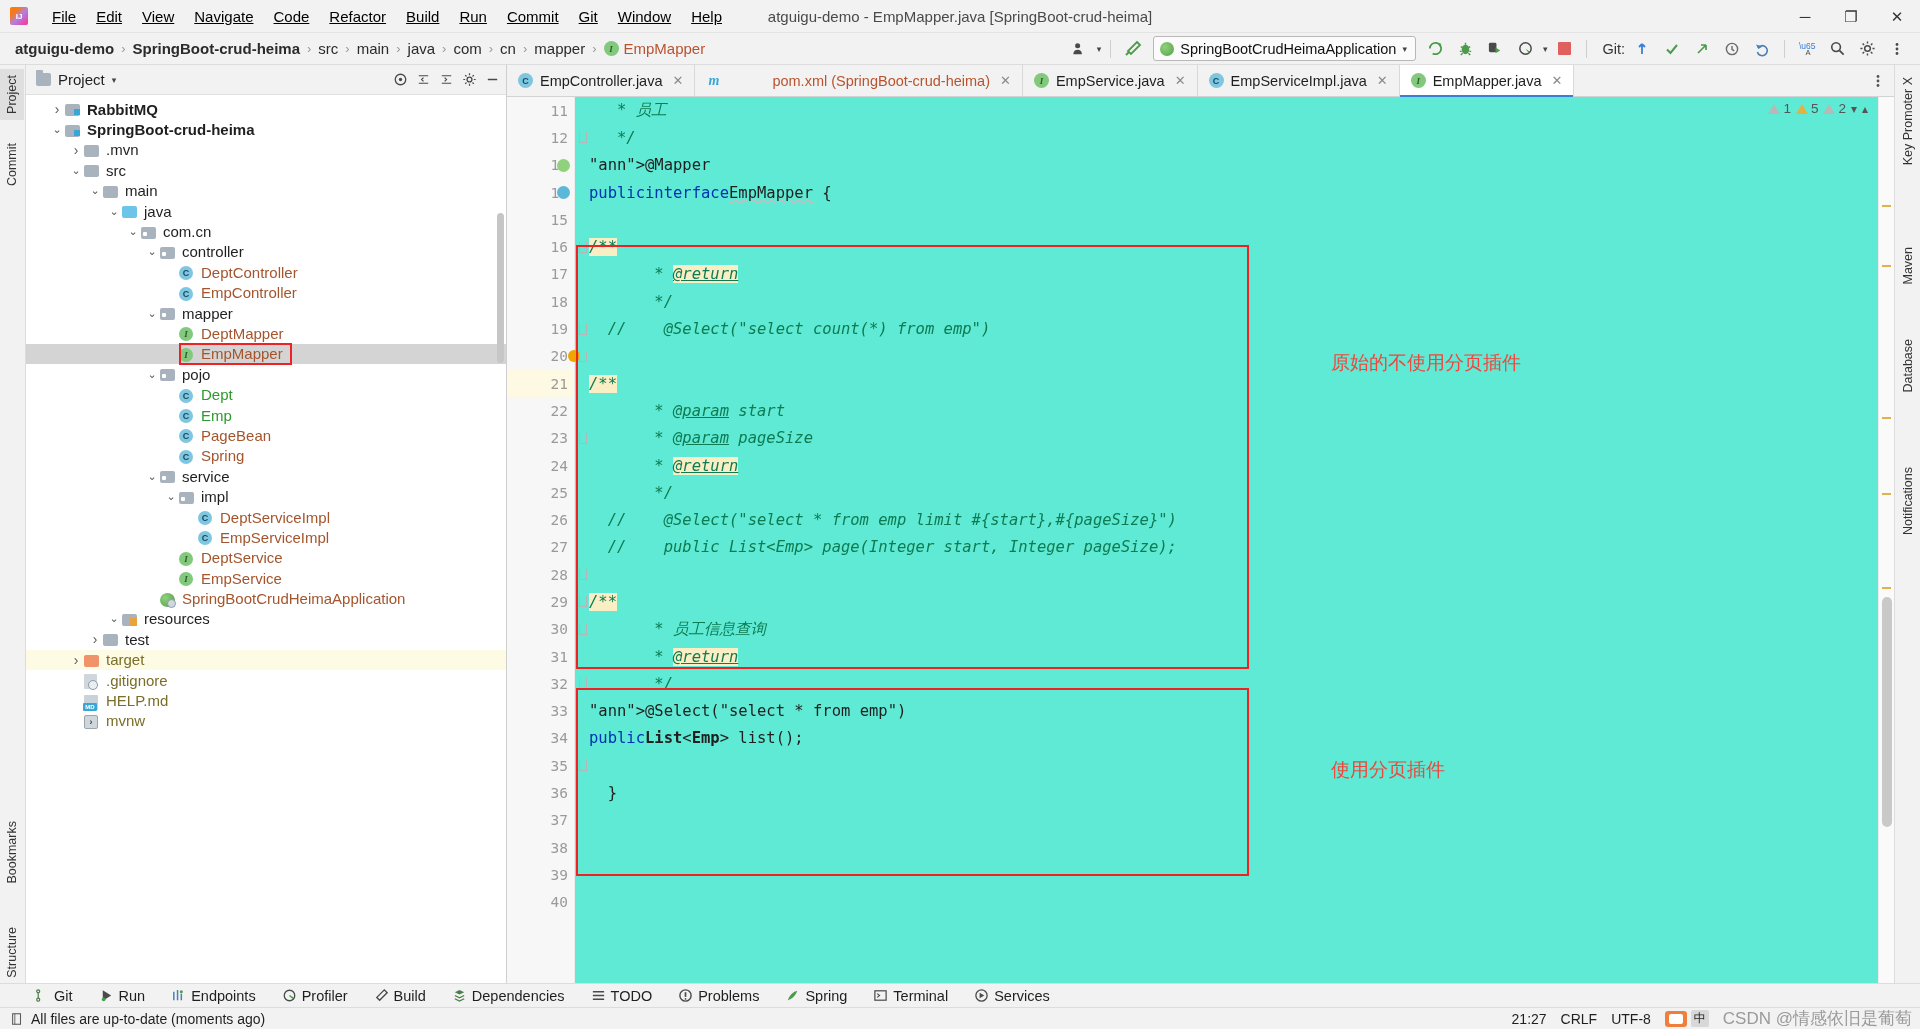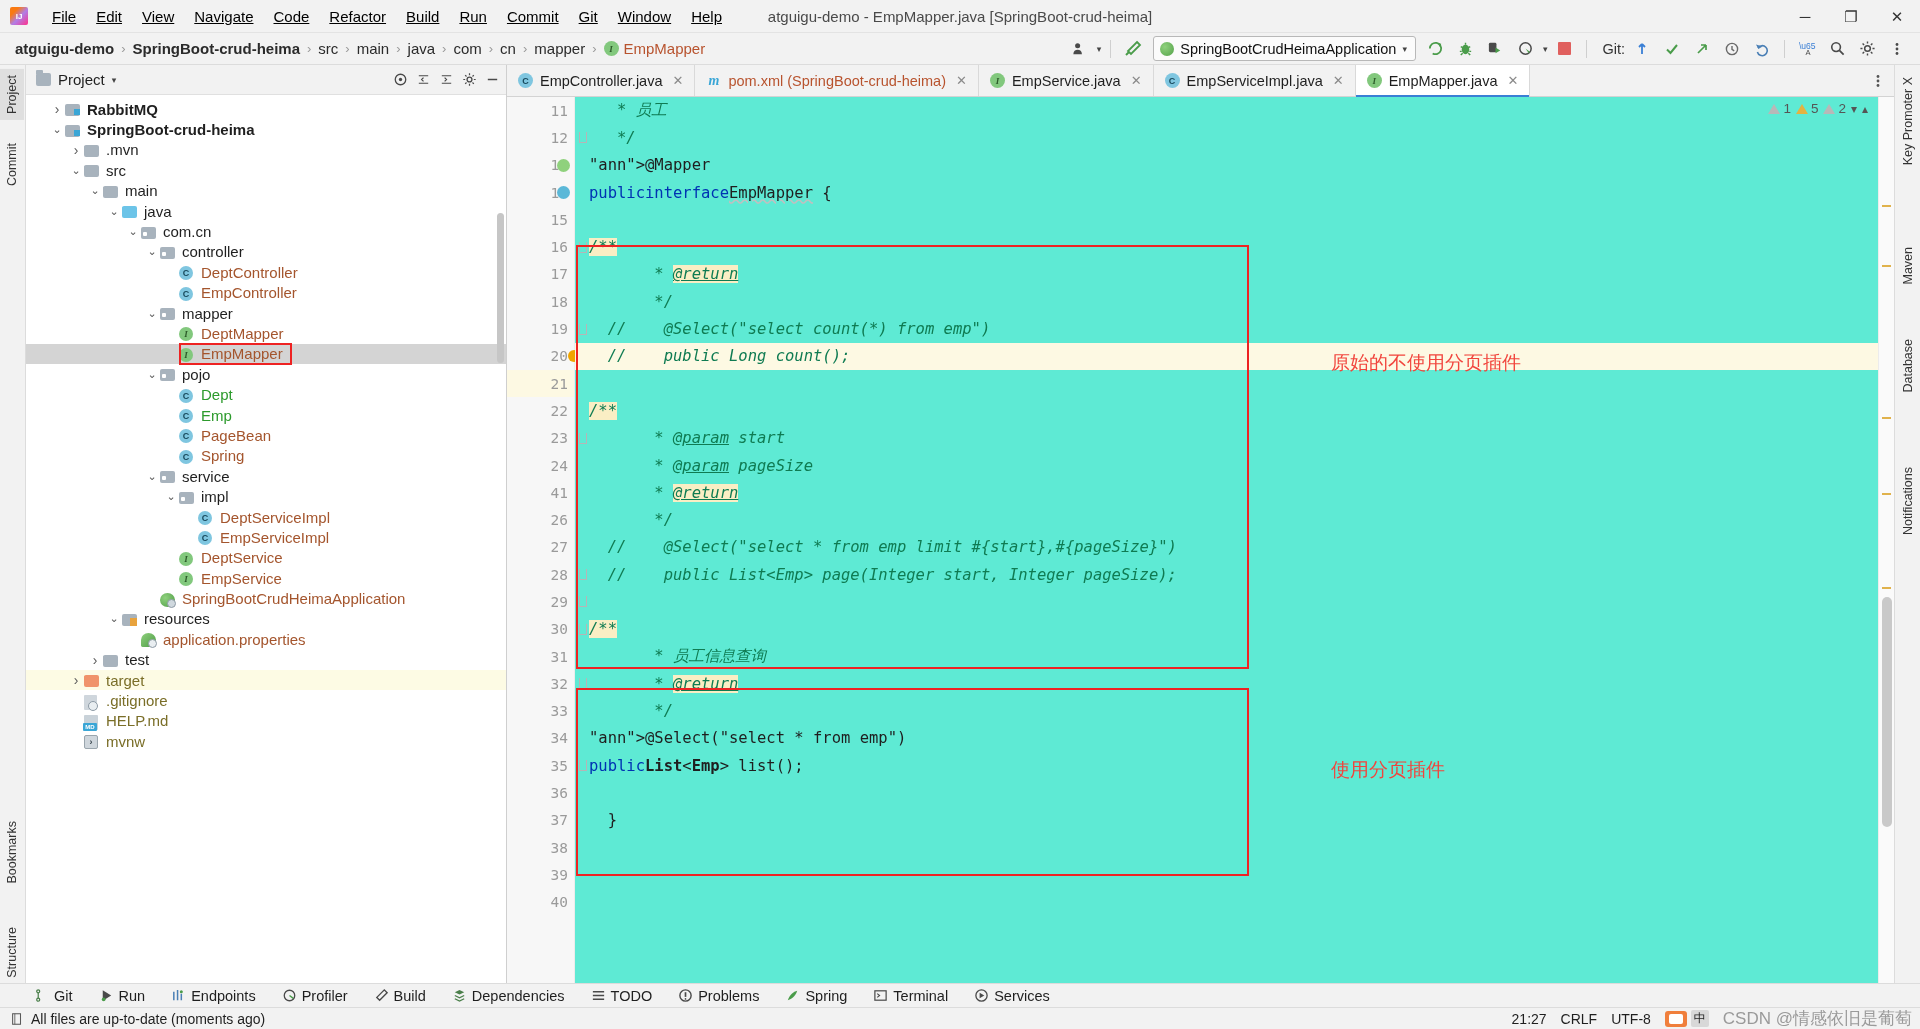--- a/index.html
+++ b/index.html
@@ -669,27 +669,20 @@
           </span>
           <span class="tlabel txt-orange">SpringBootCrudHeimaApplication</span>
         </div>
         <div class="row" style="padding-left: 82px;">
           <span class="arrow">⌄</span>
           <span class="tico">
             <span class="f-res" style="position: absolute; left: 0px; top: 1px;"></span>
           </span>
           <span class="tlabel txt-dark">resources</span>
         </div>
-        <div class="row" style="padding-left: 101px;">
-          <span class="arrow none"></span>
-          <span class="tico">
-            <span class="c-props" style="position: absolute; left: 0px; top: 1px;"></span>
-          </span>
-          <span class="tlabel txt-orange">application.properties</span>
-        </div>
         <div class="row" style="padding-left: 63px;">
           <span class="arrow" style="font-size: 14px;">›</span>
           <span class="tico">
             <span class="f-gray" style="position: absolute; left: 0px; top: 1px;"></span>
           </span>
           <span class="tlabel txt-dark">test</span>
         </div>
         <div class="row tgt" style="padding-left: 44px;">
           <span class="arrow" style="font-size: 14px;">›</span>
           <span class="tico">
@@ -724,21 +717,21 @@
 
   <div class="editor-area">
     <div class="tabsbar">
       <div class="etab">
         <span class="ico-class">C</span>
         <span>EmpController.java</span>
         <span class="x">✕</span>
       </div>
       <div class="etab">
         <span class="ico-maven">m</span>
-        <span style="color:#b8532e;">pom.xml (SpringBoot-crud-heima)</span>
+        <span style="color:#b8532e;margin-left:44px;">pom.xml (SpringBoot-crud-heima)</span>
         <span class="x">✕</span>
       </div>
       <div class="etab">
         <span class="ico-interface">I</span>
         <span>EmpService.java</span>
         <span class="x">✕</span>
       </div>
       <div class="etab">
         <span class="ico-class">C</span>
         <span>EmpServiceImpl.java</span>
@@ -784,21 +777,21 @@
           <div class="gline">15</div>
           <div class="gline" style="position: relative;">16<span style="position: absolute; right: -13px; width: 8px; height: 11px; border-right: 1px solid rgb(182, 182, 182); border-bottom: 1px solid rgb(182, 182, 182); border-left: 1px solid rgb(182, 182, 182); border-image: initial; border-top: none; color: rgb(153, 153, 153);"></span></div>
           <div class="gline">17</div>
           <div class="gline">18</div>
           <div class="gline" style="position: relative;">19<span style="position: absolute; right: -13px; width: 8px; height: 11px; border-right: 1px solid rgb(182, 182, 182); border-bottom: 1px solid rgb(182, 182, 182); border-left: 1px solid rgb(182, 182, 182); border-image: initial; border-top: none; color: rgb(153, 153, 153);"></span></div>
           <div class="gline" style="position: relative;">20<span style="position: absolute; right: -6px; width: 12px; height: 12px; border-radius: 50%; background: rgb(240, 165, 0);"></span><span style="position: absolute; right: -13px; width: 8px; height: 11px; border-right: 1px solid rgb(182, 182, 182); border-bottom: 1px solid rgb(182, 182, 182); border-left: 1px solid rgb(182, 182, 182); border-image: initial; border-top: none; color: rgb(153, 153, 153);"></span></div>
           <div class="gline" style="background: rgb(253, 249, 227);">21</div>
           <div class="gline">22</div>
           <div class="gline" style="position: relative;">23<span style="position: absolute; right: -13px; width: 8px; height: 11px; border-right: 1px solid rgb(182, 182, 182); border-bottom: 1px solid rgb(182, 182, 182); border-left: 1px solid rgb(182, 182, 182); border-image: initial; border-top: none; color: rgb(153, 153, 153);"></span></div>
           <div class="gline">24</div>
-          <div class="gline">41</div>
+          <div class="gline">25</div>
           <div class="gline">26</div>
           <div class="gline">27</div>
           <div class="gline" style="position: relative;">28<span style="position: absolute; right: -13px; width: 8px; height: 11px; border-right: 1px solid rgb(182, 182, 182); border-bottom: 1px solid rgb(182, 182, 182); border-left: 1px solid rgb(182, 182, 182); border-image: initial; border-top: none; color: rgb(153, 153, 153);"></span></div>
           <div class="gline" style="position: relative;">29<span style="position: absolute; right: -13px; width: 8px; height: 11px; border-right: 1px solid rgb(182, 182, 182); border-bottom: 1px solid rgb(182, 182, 182); border-left: 1px solid rgb(182, 182, 182); border-image: initial; border-top: none; color: rgb(153, 153, 153);"></span></div>
           <div class="gline" style="position: relative;">30<span style="position: absolute; right: -13px; width: 8px; height: 11px; border-right: 1px solid rgb(182, 182, 182); border-bottom: 1px solid rgb(182, 182, 182); border-left: 1px solid rgb(182, 182, 182); border-image: initial; border-top: none; color: rgb(153, 153, 153);"></span></div>
           <div class="gline">31</div>
           <div class="gline" style="position: relative;">32<span style="position: absolute; right: -13px; width: 8px; height: 11px; border-right: 1px solid rgb(182, 182, 182); border-bottom: 1px solid rgb(182, 182, 182); border-left: 1px solid rgb(182, 182, 182); border-image: initial; border-top: none; color: rgb(153, 153, 153);"></span></div>
           <div class="gline">33</div>
           <div class="gline">34</div>
           <div class="gline" style="position: relative;">35<span style="position: absolute; right: -13px; width: 8px; height: 11px; border-right: 1px solid rgb(182, 182, 182); border-bottom: 1px solid rgb(182, 182, 182); border-left: 1px solid rgb(182, 182, 182); border-image: initial; border-top: none; color: rgb(153, 153, 153);"></span></div>
@@ -811,21 +804,20 @@
       <div class="codecol" id="codecol">
           <div class="cline"><span class="cm">   * 员工</span></div>
           <div class="cline"><span class="cm">   */</span></div>
           <div class="cline">  <span class="&lt;span">"ann"</span>&gt;@Mapper</div>
           <div class="cline">  <span class="kw">public</span> <span class="kw">interface</span> <span class="sq">EmpMapper</span> {</div>
           <div class="cline">&nbsp;</div>
           <div class="cline">      <span class="cm hlw">/**</span></div>
           <div class="cline"><span class="cm">       * <span class="tag hlw">@return</span></span></div>
           <div class="cline"><span class="cm">       */</span></div>
           <div class="cline"><span class="cm">  //    @Select("select count(*) from emp")</span></div>
-          <div class="cline hl"><span class="cm">  //    public Long count();</span></div>
           <div class="cline">&nbsp;</div>
           <div class="cline">      <span class="cm hlw">/**</span></div>
           <div class="cline"><span class="cm">       * <span class="tag">@param</span> start</span></div>
           <div class="cline"><span class="cm">       * <span class="tag">@param</span> pageSize</span></div>
           <div class="cline"><span class="cm">       * <span class="tag hlw">@return</span></span></div>
           <div class="cline"><span class="cm">       */</span></div>
           <div class="cline"><span class="cm">  //    @Select("select * from emp limit #{start},#{pageSize}")</span></div>
           <div class="cline"><span class="cm">  //    public List&lt;Emp&gt; page(Integer start, Integer pageSize);</span></div>
           <div class="cline">&nbsp;</div>
           <div class="cline">      <span class="cm hlw">/**</span></div>

